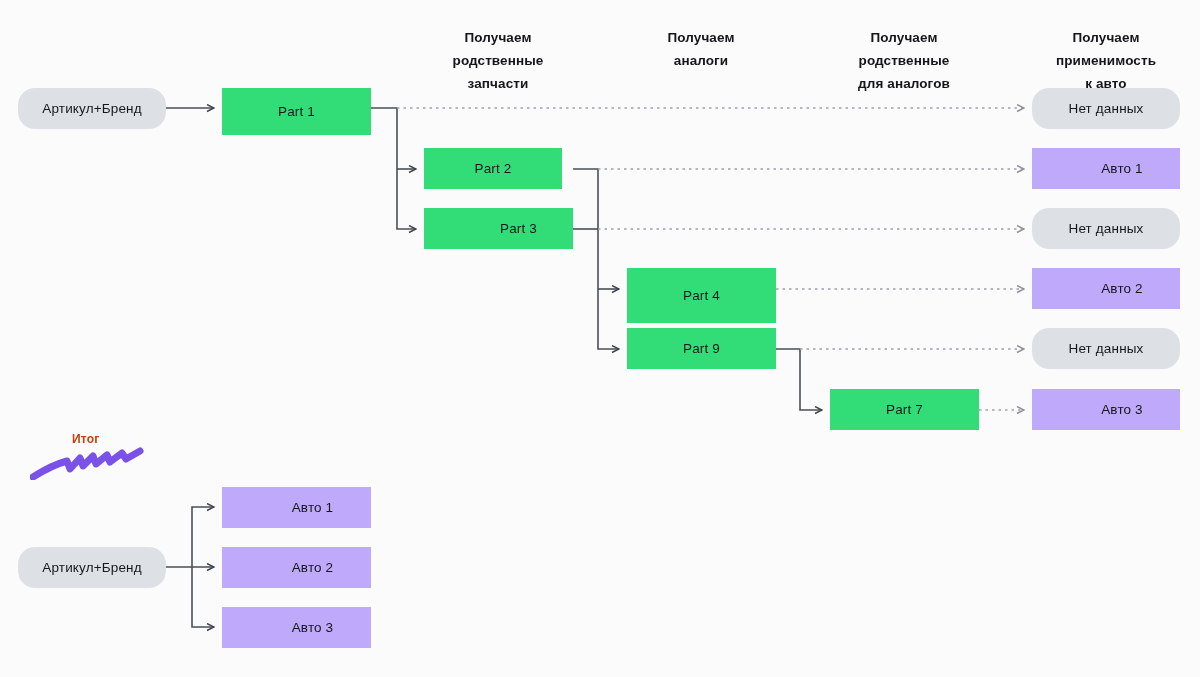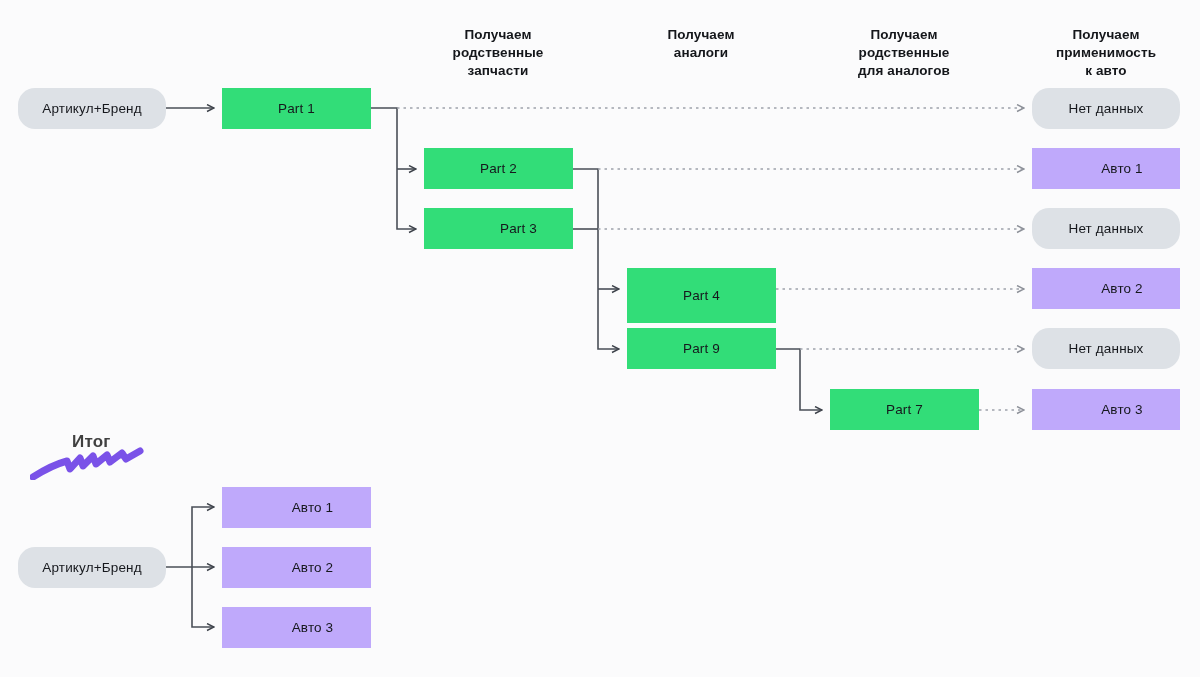--- a/index.html
+++ b/index.html
@@ -25,21 +25,21 @@
     width: 1200px;
     height: 677px;
     pointer-events: none;
   }
   .col-header {
     position: absolute;
     text-align: center;
     font-size: 13.5px;
     font-weight: bold;
     color: #14161a;
-    line-height: 18px;
+    line-height: 23px;
     letter-spacing: 0.1px;
     white-space: pre-line;
   }
   .node {
     position: absolute;
     display: flex;
     align-items: center;
     justify-content: center;
     font-size: 13.5px;
     color: #16181d;
@@ -56,23 +56,23 @@
     position: absolute;
     left: 30px;
     top: 432px;
     width: 130px;
     height: 46px;
   }
   .itog-text {
     position: absolute;
     left: 42px;
     top: 0px;
-    font-size: 17px;
+    font-size: 12px;
     font-weight: bold;
-    color: #404040;
+    color: #c2410c;
     letter-spacing: 0.2px;
   }
   .itog-stroke {
     position: absolute;
     left: 0;
     top: 14px;
   }
 </style>
 </head>
 <body>
@@ -130,24 +130,24 @@
 родственные
 для аналогов</div>
   <div class="col-header" style="left:1032px; top:26px; width:148px;">Получаем
 применимость
 к авто</div>
 
   <div class="node gray" style="left:18px; top:88px; width:148px; height:41px;">
     <span class="node-label">Артикул+Бренд</span>
   </div>
 
-  <div class="node green" style="left:222px; top:88px; width:149px; height:41px;">
+  <div class="node green" style="left:222px; top:88px; width:149px; height:47px;">
     <span class="node-label">Part 1</span>
   </div>
-  <div class="node green" style="left:424px; top:148px; width:149px; height:41px;">
+  <div class="node green" style="left:424px; top:148px; width:138px; height:41px;">
     <span class="node-label">Part 2</span>
   </div>
   <div class="node green" style="left:424px; top:208px; width:149px; height:41px;padding-left:40px;">
     <span class="node-label">Part 3</span>
   </div>
   <div class="node green" style="left:627px; top:268px; width:149px; height:55px;">
     <span class="node-label">Part 4</span>
   </div>
   <div class="node green" style="left:627px; top:328px; width:149px; height:41px;">
     <span class="node-label">Part 9</span>

